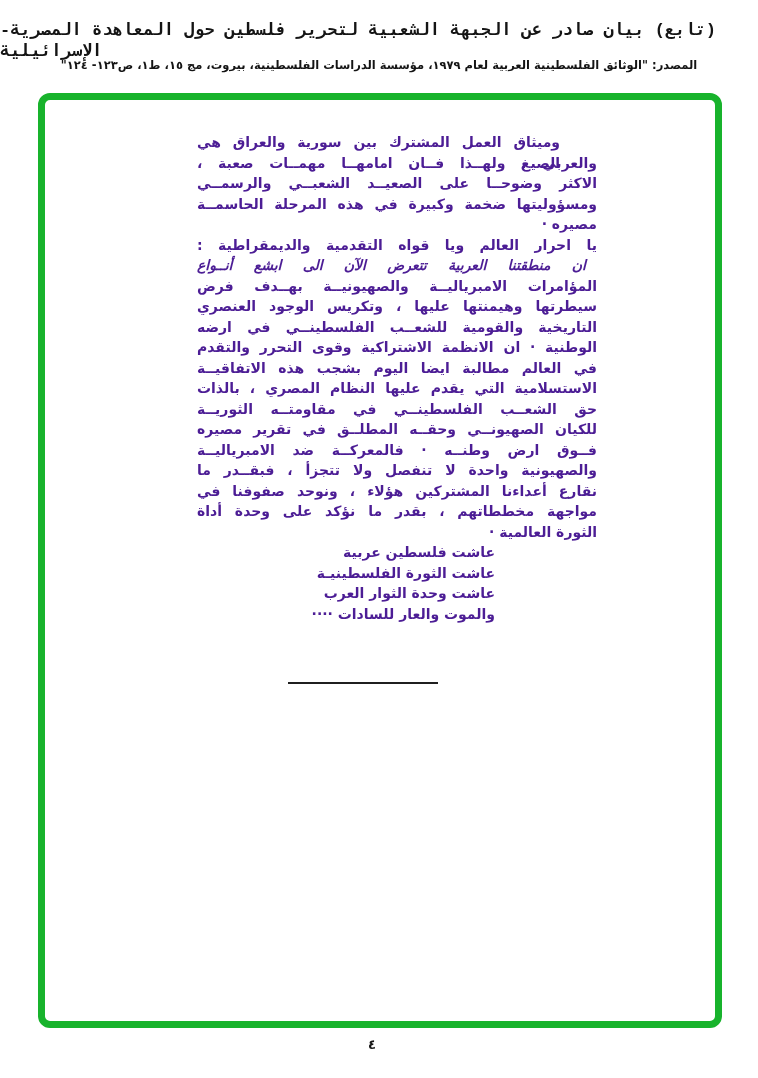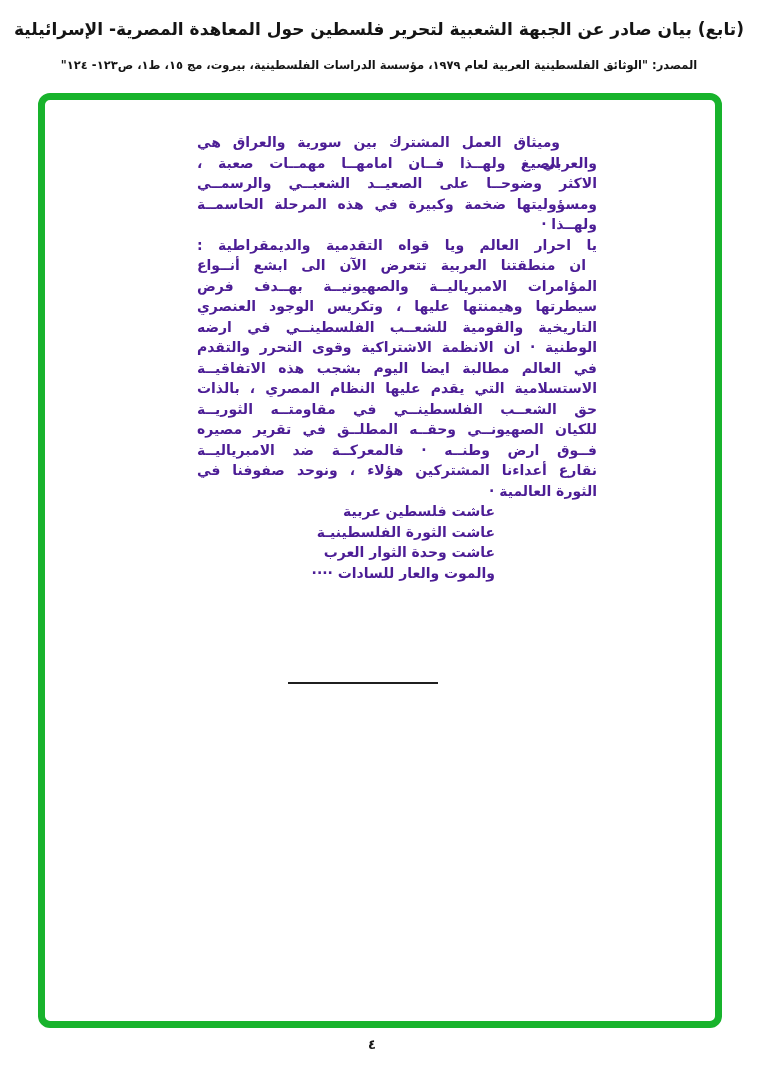--- a/index.html
+++ b/index.html
@@ -8,25 +8,26 @@
     width: 758px;
     height: 1078px;
     background: #ffffff;
     overflow: hidden;
     font-family: "DejaVu Sans", "Liberation Sans", sans-serif;
     color: #141414;
   }
   .title {
     position: absolute;
     top: 19px; left: 0; width: 100%;
-    text-align: center;
+    text-align: left;
     direction: rtl;
     font-size: 17px;
     font-weight: bold;
     letter-spacing: 0;
+    font-family: Liberation Mono, monospace;
   }
   .source {
     position: absolute;
     top: 58px; left: 0; width: 100%;
     text-align: center;
     direction: rtl;
     font-size: 11.5px;
     font-weight: bold;
   }
   .frame {
@@ -79,33 +80,35 @@
   <div class="source">المصدر: "الوثائق الفلسطينية العربية لعام ١٩٧٩،  مؤسسة الدراسات الفلسطينية، بيروت، مج ١٥، ط١، ص١٢٣- ١٢٤"</div>
 
   <div class="frame"></div>
 
   <div class="textcol">
     <div id="body-lines">
         <div class="line j" style="padding-right: 37px;">وميثاق العمل المشترك بين سورية والعراق هي الصيغ</div>
         <div class="line j">والعربي ، ولهــذا فــان امامهــا مهمــات صعبة ،</div>
         <div class="line j">الاكثر وضوحــا على الصعيــد الشعبــي والرسمــي</div>
         <div class="line j">ومسؤوليتها ضخمة وكبيرة في هذه المرحلة الحاسمــة</div>
-        <div class="line r">ولهــذا ·</div>
+        <div class="line r">مصيره ·</div>
         <div class="line j">يا احرار العالم ويا قواه التقدمية والديمقراطية :</div>
-        <div class="line j" style="padding-right: 11px;">ان منطقتنا العربية تتعرض الآن الى ابشع أنــواع</div>
+        <div class="line j" style="padding-right: 11px; font-style: italic;">ان منطقتنا العربية تتعرض الآن الى ابشع أنــواع</div>
         <div class="line j">المؤامرات الامبرياليــة والصهيونيــة بهــدف فرض</div>
         <div class="line j">سيطرتها وهيمنتها عليها ، وتكريس الوجود العنصري</div>
         <div class="line j">التاريخية والقومية للشعــب الفلسطينــي في ارضه</div>
         <div class="line j">الوطنية · ان الانظمة الاشتراكية وقوى التحرر والتقدم</div>
         <div class="line j">في العالم مطالبة ايضا اليوم بشجب هذه الاتفاقيــة</div>
         <div class="line j">الاستسلامية التي يقدم عليها النظام المصري ، بالذات</div>
         <div class="line j">حق الشعــب الفلسطينــي في مقاومتــه الثوريــة</div>
         <div class="line j">للكيان الصهيونــي وحقــه المطلــق في تقرير مصيره</div>
         <div class="line j">فــوق ارض وطنــه · فالمعركــة ضد الامبرياليــة</div>
+        <div class="line j">والصهيونية واحدة لا تنفصل ولا تتجزأ ، فبقــدر ما</div>
         <div class="line j">نقارع أعداءنا المشتركين هؤلاء ، ونوحد صفوفنا في</div>
+        <div class="line j">مواجهة مخططاتهم ، بقدر ما نؤكد على وحدة أداة</div>
         <div class="line r">الثورة العالمية ·</div>
       </div>
     <div class="slogans" id="slogan-lines">
         <div class="line">عاشت فلسطين عربية</div>
         <div class="line">عاشت الثورة الفلسطينيـة</div>
         <div class="line">عاشت وحدة الثوار العرب</div>
         <div class="line">والموت والعار للسادات ····</div>
       </div>
   </div>
 

